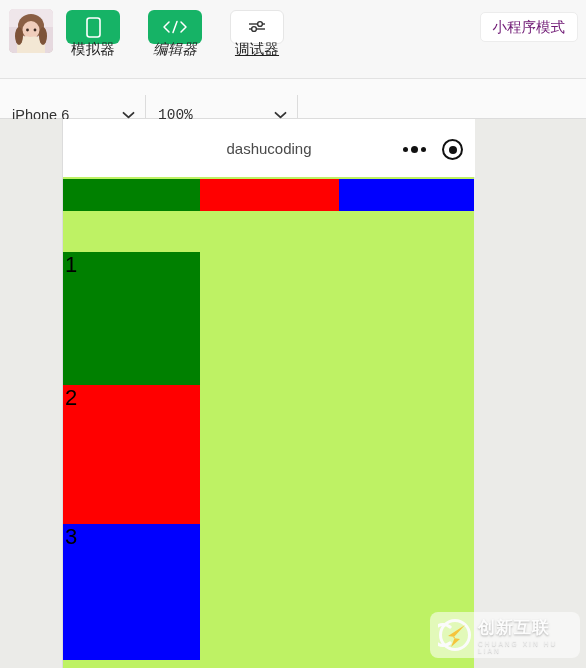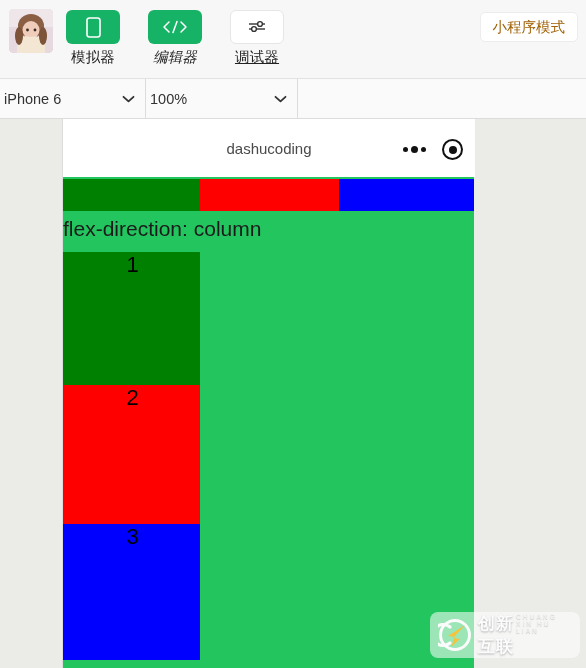--- a/index.html
+++ b/index.html
@@ -27,68 +27,67 @@
 
   .tool-btn {
     position: absolute; top: 10px;
     width: 54px; height: 34px; border-radius: 6px;
     display: flex; align-items: center; justify-content: center;
     cursor: pointer;
   }
   .tool-btn.green { background: #16b366; }
   .tool-btn.white { background: #ffffff; border: 1px solid #e6e6e6; }
   .tool-label {
-    position: absolute; top: 48px; width: 64px; text-align: center;
+    position: absolute; top: 40px; width: 64px; text-align: center;
     font-size: 14.5px; color: #222; letter-spacing: 0.2px;
   }
   #btn-sim  { left: 66px; }
   #lbl-sim  { left: 61px; }
   #btn-edit { left: 148px; }
   #lbl-edit { left: 143px; font-style: italic; }
   #btn-dbg  { left: 230px; }
   #lbl-dbg  { left: 225px; text-decoration: underline; }
 
   .mode-btn {
     position: absolute; right: 8px; top: 12px;
     height: 30px; padding: 0 12px; border-radius: 5px;
     background: #ffffff; border: 1px solid #ececec;
     display: flex; align-items: center; justify-content: center;
-    font-size: 14.5px; color: #a16207; cursor: pointer; white-space: nowrap;
+    font-size: 14.5px; color: #701a75; cursor: pointer; white-space: nowrap;
   }
 
   
   .selectbar {
     position: absolute; left: 0; top: 79px; width: 586px; height: 40px;
     background: #fafafa; border-bottom: 1px solid #dcdcdc;
   }
   .sel {
-    position: absolute; top: 0; height: 39px;
+    position: absolute; top: 16px; height: 39px;
     display: flex; align-items: center;
     border-right: 1px solid #dcdcdc;
-    padding-left: 4px; padding-right: 10px;
+    padding-left: 12px; padding-right: 10px;
     cursor: pointer;
   }
   .sel-text { font-size: 14.5px; color: #333; }
   .sel-caret { margin-left: auto; display: flex; align-items: center; }
   .sel-caret svg { display: block; }
   #sel-device { left: 0;   width: 146px; }
-  #sel-zoom   { left: 146px; width: 152px; }
+  #sel-zoom   { left: 146px; width: 152px; font-family: Liberation Mono, monospace; }
   #sel-net    { left: 298px; width: 154px; }
   #sel-blank  { left: 452px; width: 134px; border-right: none; }
 
   
   .stage {
     position: absolute; left: 0; top: 119px; width: 586px; height: 549px;
     background: #ebebe8;
   }
   .phone {
     position: absolute; left: 62px; top: 0; width: 412px; height: 549px;
-    background: #22c55e;
+    background: #bef264;
     border-left: 1px solid #dcdcdc;
-    text-align: center;
   }
 
   
   .mp-header { position: absolute; left: 0; top: 0; width: 412px; height: 58px; background:#fff; }
   .mp-title {
     position: absolute; left: 0; top: 0; width: 412px; height: 58px;
     display: flex; align-items: center; justify-content: center;
     font-size: 15px; color: #4a4a4a;
   }
   .mp-caps {
@@ -122,21 +121,21 @@
   
   .watermark {
     position: absolute; right: 6px; bottom: 10px;
     width: 150px; height: 46px;
     display: flex; align-items: center; gap: 6px;
     border-radius: 8px;
     background: rgba(255,255,255,0.55);
     padding: 0 8px;
   }
   .wm-logo { width: 34px; height: 34px; position: relative; flex: none; }
-  .wm-text { display: flex; flex-direction: row; justify-content: center; }
+  .wm-text { display: flex; flex-direction: column; justify-content: center; }
   .wm-cn { font-size: 17px; color: #fcfcfc; letter-spacing: 1px;
            text-shadow: 0 1px 2px rgba(120,120,120,0.55); font-weight: bold; }
   .wm-en { font-size: 6.5px; color: #f2f2f2; letter-spacing: 2.1px;
            text-shadow: 0 1px 1px rgba(140,140,140,0.5); margin-top: 1px; }
 </style>
 </head>
 <body>
 
 <div id="app">
 
@@ -225,21 +224,20 @@
           </span>
         </div>
       </div>
 
       <div class="rowbar">
           <div style="width: 137px; background: rgb(0, 128, 0);"></div>
           <div style="width: 139px; background: rgb(255, 0, 0);"></div>
           <div style="width: 135px; background: rgb(0, 0, 255);"></div>
         </div>
 
-      <div class="caption">flex-direction: column</div>
 
       <div class="colwrap">
           <div class="colbox" style="height: 133px; background: rgb(0, 128, 0);">1</div>
           <div class="colbox" style="height: 139px; background: rgb(255, 0, 0);">2</div>
           <div class="colbox" style="height: 136px; background: rgb(0, 0, 255);">3</div>
         </div>
 
     </div>
 
     <div class="watermark">

